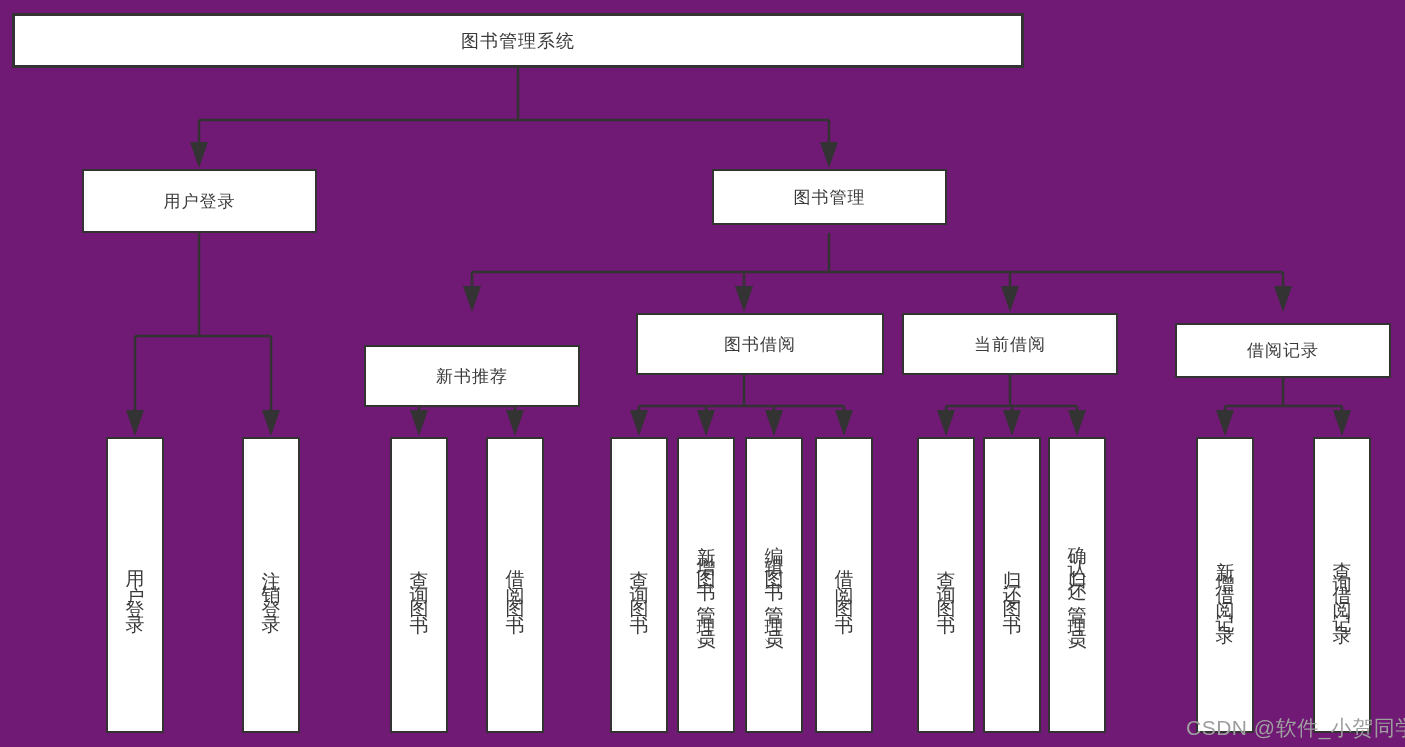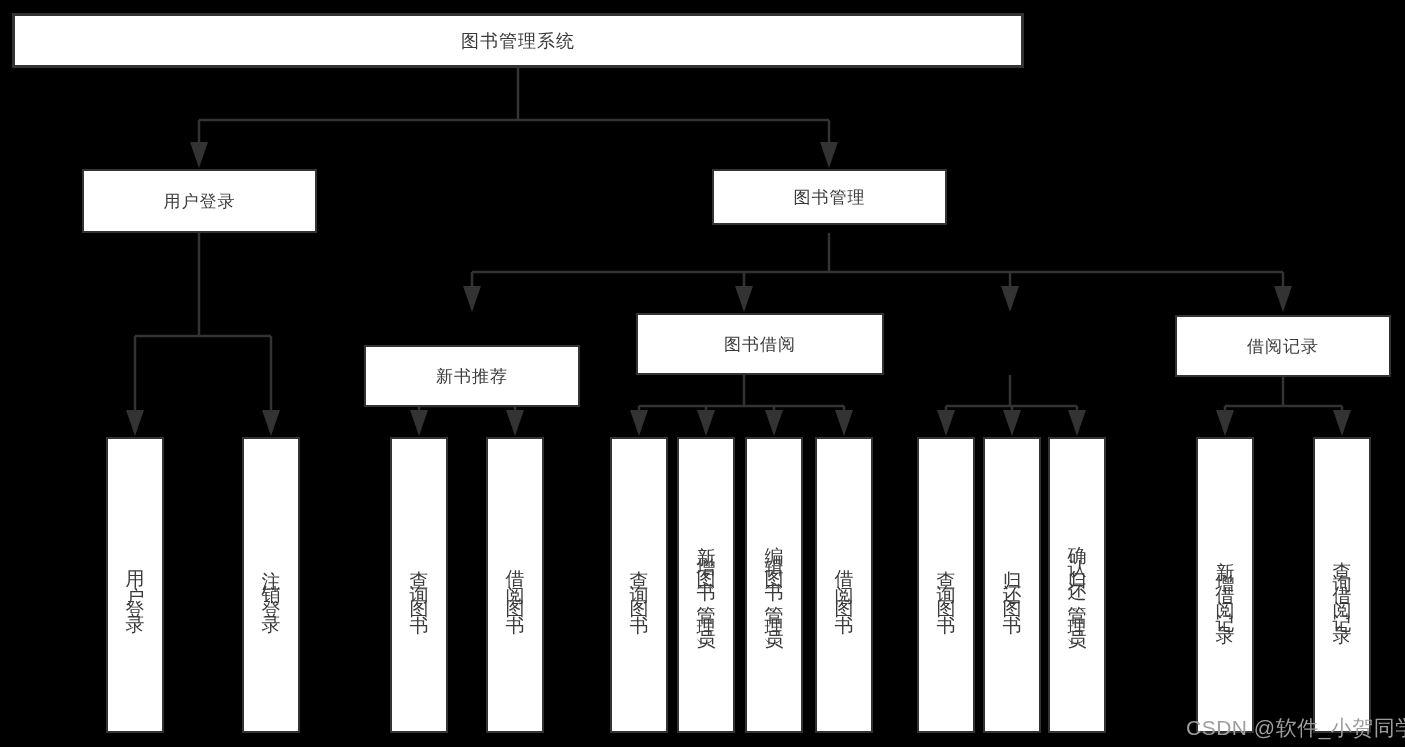--- a/index.html
+++ b/index.html
@@ -1,20 +1,20 @@
 <!DOCTYPE html>
 <html><head>
 <meta charset="utf-8">
 <style>
   html, body { margin: 0; padding: 0; background: #ffffff; }
   .stage {
     position: relative;
     width: 1405px;
     height: 747px;
-    background: #000000;
+    background: #701a75;
     font-family: "Liberation Sans", "DejaVu Sans", sans-serif;
     color: #333333;
     overflow: hidden;
   }
   .connectors {
     position: absolute;
     left: 0; top: 0;
     width: 1405px; height: 747px;
   }
   .node {
@@ -102,21 +102,24 @@
   <div class="node hnode" style="left:712px; top:169px; width:235px; height:56px;">
     <span>图书管理</span>
   </div>
 
   <div class="node hnode" style="left:364px; top:313px; width:216px; height:62px;margin-top:32px;">
     <span>新书推荐</span>
   </div>
   <div class="node hnode" style="left:636px; top:313px; width:248px; height:62px;">
     <span>图书借阅</span>
   </div>
-  <div class="node hnode" style="left:1175px; top:315px; width:216px; height:62px;">
+  <div class="node hnode" style="left:902px; top:313px; width:216px; height:62px;">
+    <span>当前借阅</span>
+  </div>
+  <div class="node hnode" style="left:1175px; top:323px; width:216px; height:55px;">
     <span>借阅记录</span>
   </div>
 
   <div class="node leaf s4" style="left:106px; top:437px; width:58px; height:296px;">
     <span>用户登录</span>
   </div>
   <div class="node leaf s4" style="left:242px; top:437px; width:58px; height:296px;">
     <span>注销登录</span>
   </div>
 

